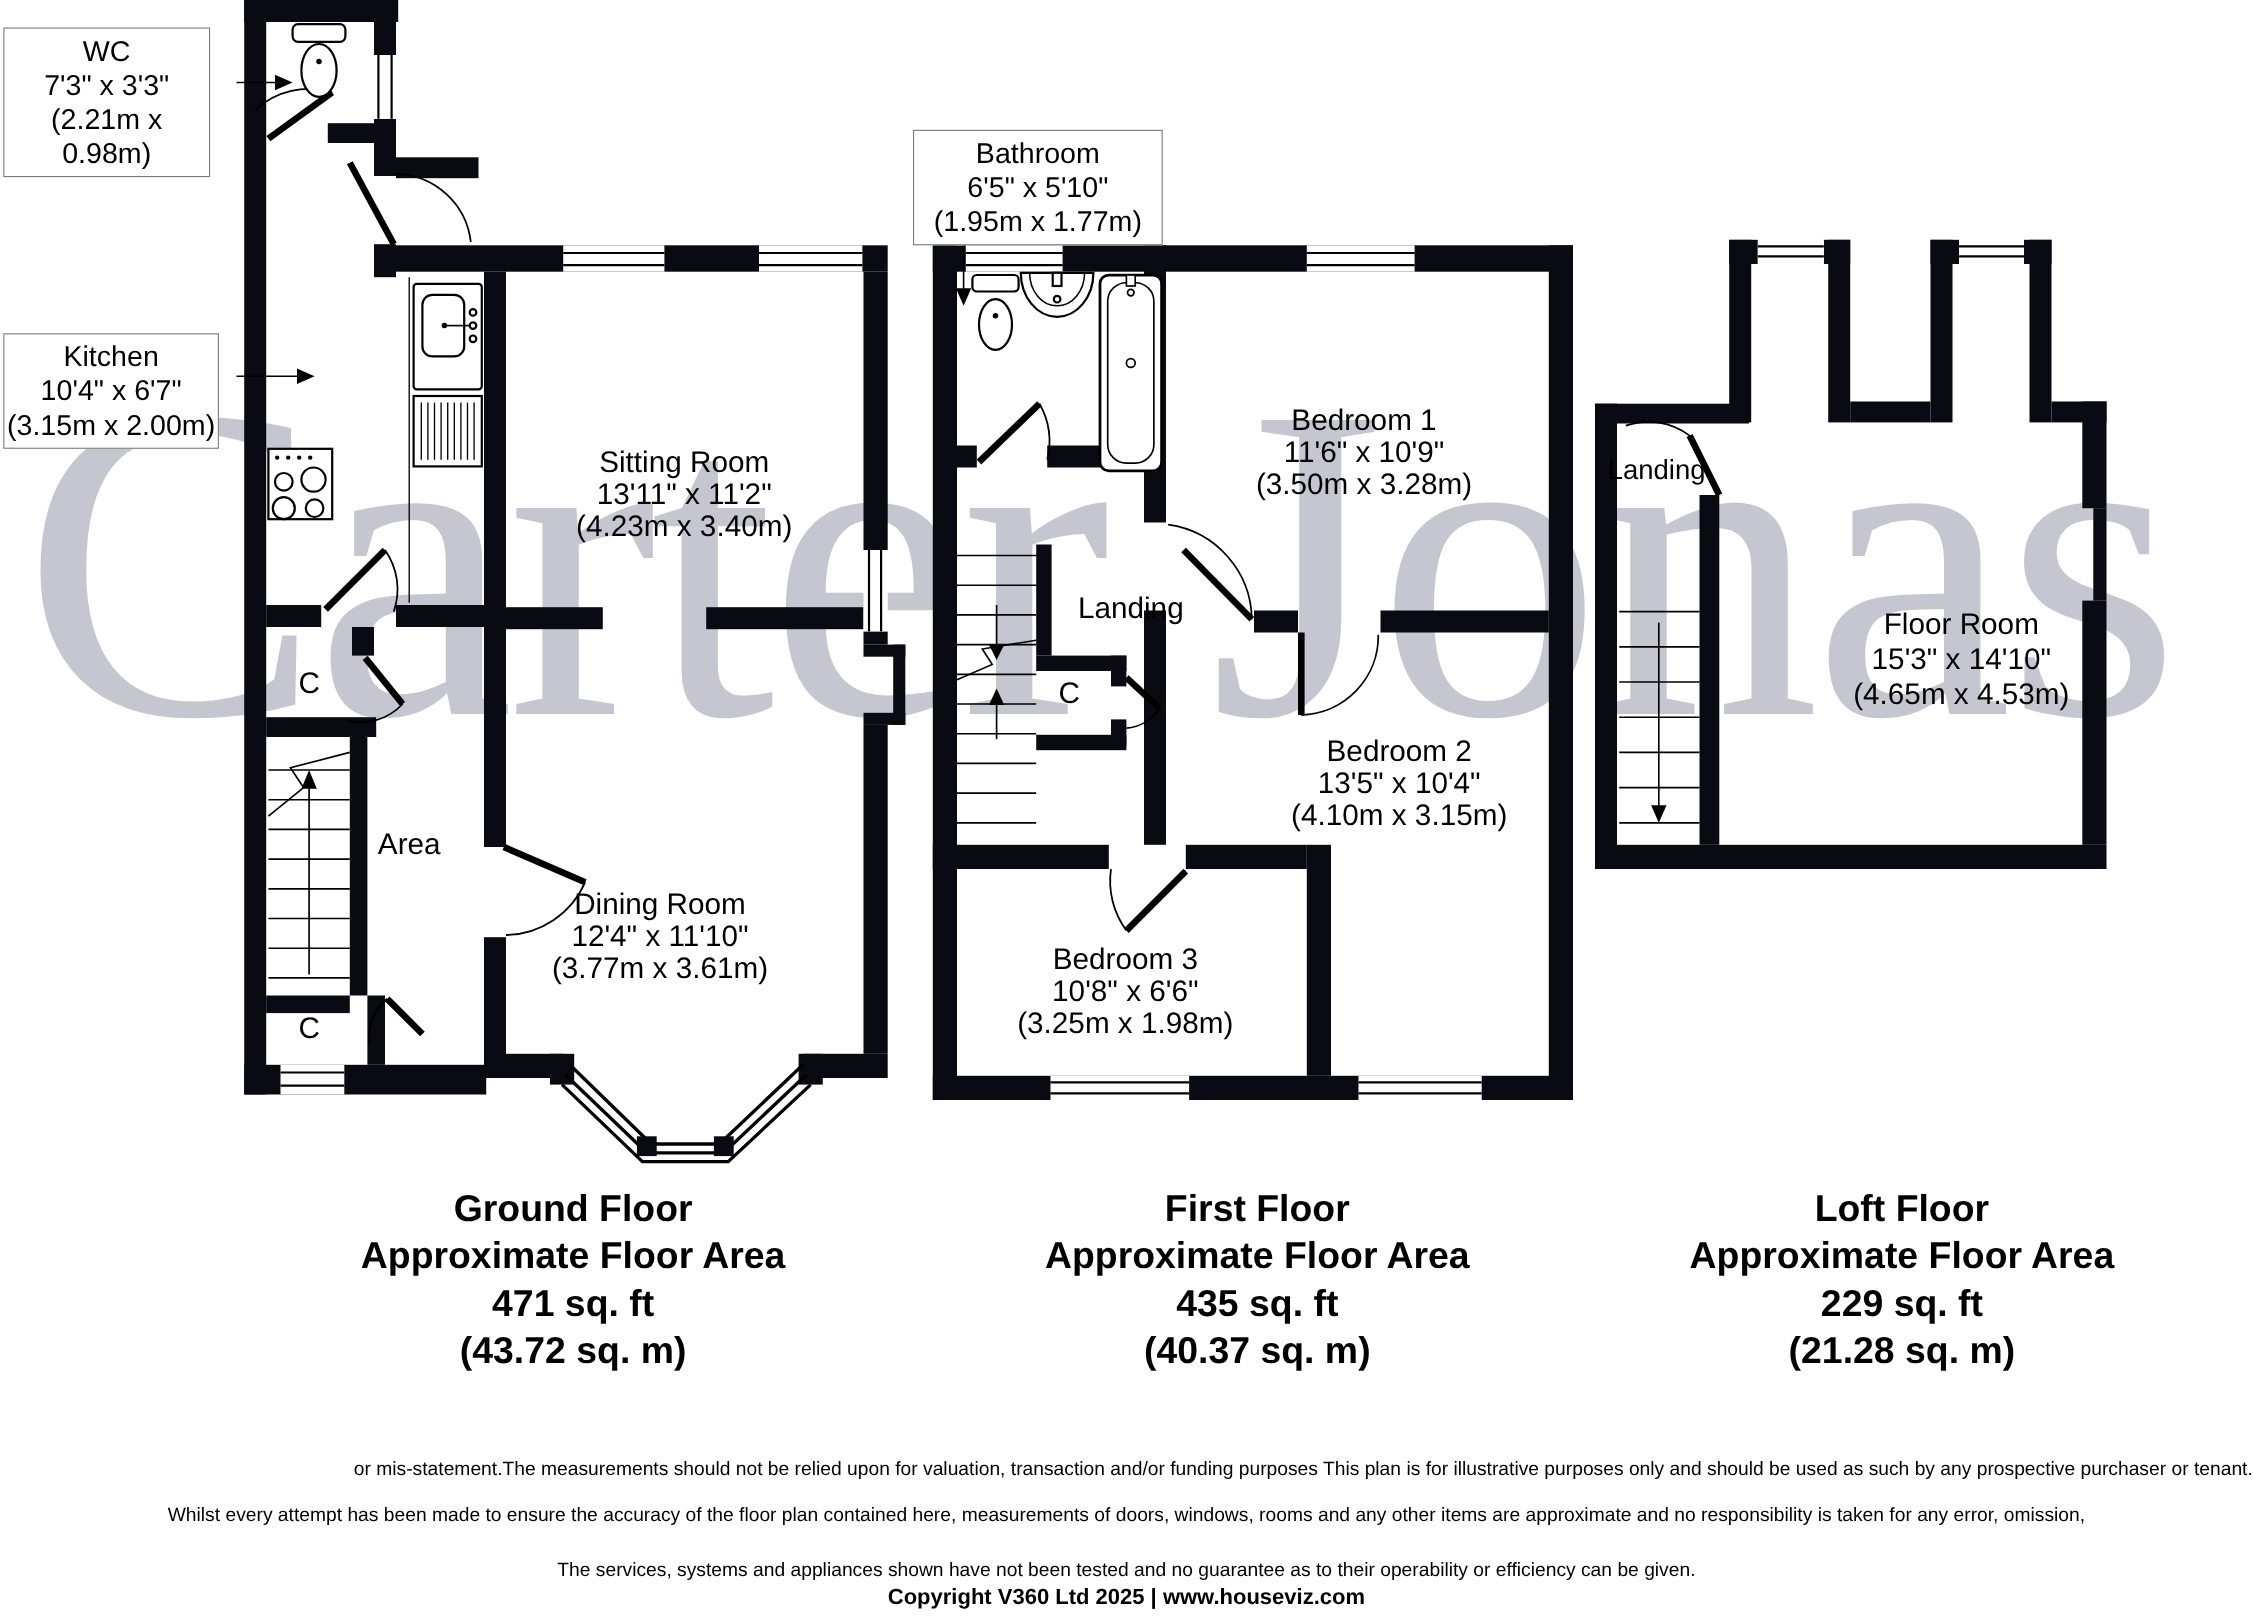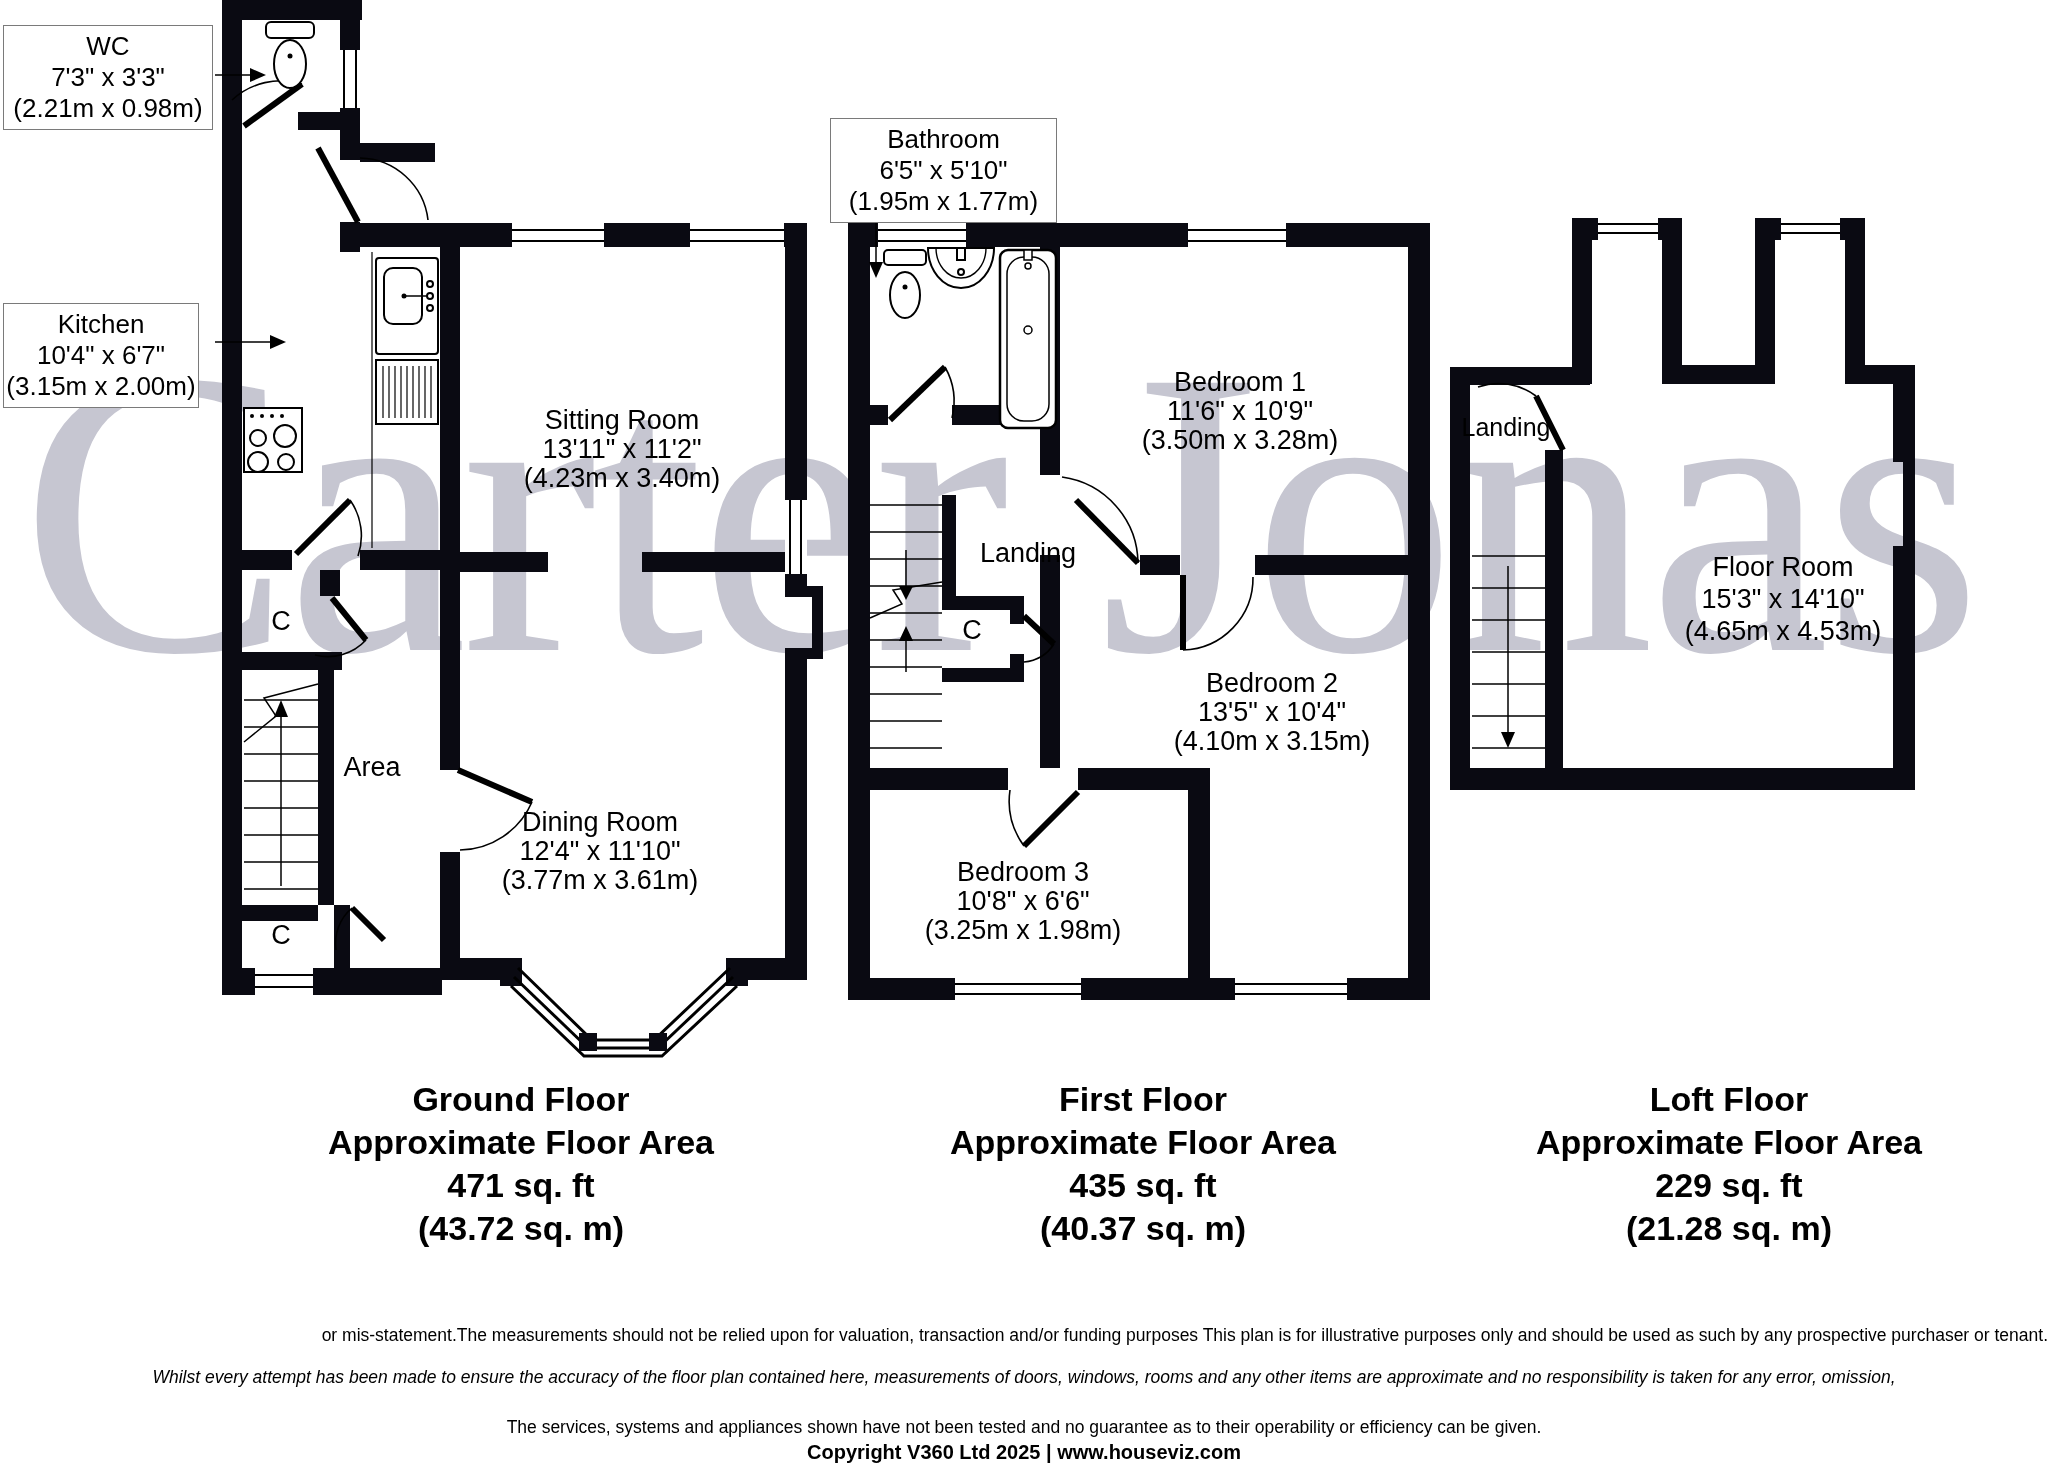--- a/index.html
+++ b/index.html
@@ -305,21 +305,21 @@
         <line x1="1472" y1="652" x2="1545" y2="652"></line>
           <line x1="1472" y1="684" x2="1545" y2="684"></line>
         <line x1="1472" y1="716" x2="1545" y2="716"></line>
           <line x1="1472" y1="748" x2="1545" y2="748"></line>
         <line x1="1508" y1="566" x2="1508" y2="736"></line>
         <polygon points="1508,748 1501,732 1515,732" fill="#000" stroke="none"></polygon>
       </g>
     </g>
   </svg>
 
-  <div class="callout" style="left:3px;top:25px;width:210px;">
+  <div class="callout" style="left:3px;top:25px;width:188px;">
     <span class="cname">WC</span>
     <span class="cname">7'3" x 3'3"</span>
     <span class="cname">(2.21m x 0.98m)</span>
   </div>
   <div class="callout" style="left:3px;top:303px;width:196px;">
     <span class="cname">Kitchen</span>
     <span class="cname">10'4" x 6'7"</span>
     <span class="cname">(3.15m x 2.00m)</span>
   </div>
   <div class="callout" style="left:830px;top:118px;width:227px;">
@@ -391,18 +391,18 @@
     <span class="cname">435 sq. ft</span>
     <span class="cname">(40.37 sq. m)</span>
   </div>
   <div class="ftitle" style="left:1729px;top:1078px;">
     <span class="cname">Loft Floor</span>
     <span class="cname">Approximate Floor Area</span>
     <span class="cname">229 sq. ft</span>
     <span class="cname">(21.28 sq. m)</span>
   </div>
 
-  <div class="fline" style="top:1366px;font-style:italic;">Whilst every attempt has been made to ensure the accuracy of the floor plan contained here, measurements of doors, windows, rooms and any other items are approximate and no responsibility is taken for any error, omission,</div>
+  <div class="fline" style="top:1366px;">Whilst every attempt has been made to ensure the accuracy of the floor plan contained here, measurements of doors, windows, rooms and any other items are approximate and no responsibility is taken for any error, omission,</div>
   <div class="fline" style="top:1324px;text-align:right;">or mis-statement.The measurements should not be relied upon for valuation, transaction and/or funding purposes This plan is for illustrative purposes only and should be used as such by any prospective purchaser or tenant.</div>
   <div class="fline" style="top:1416px;">The services, systems and appliances shown have not been tested and no guarantee as to their operability or efficiency can be given.</div>
   <div class="copyright" style="top:1441px;">Copyright V360 Ltd 2025 | www.houseviz.com</div>
 
 </div>
 
 </body></html>

